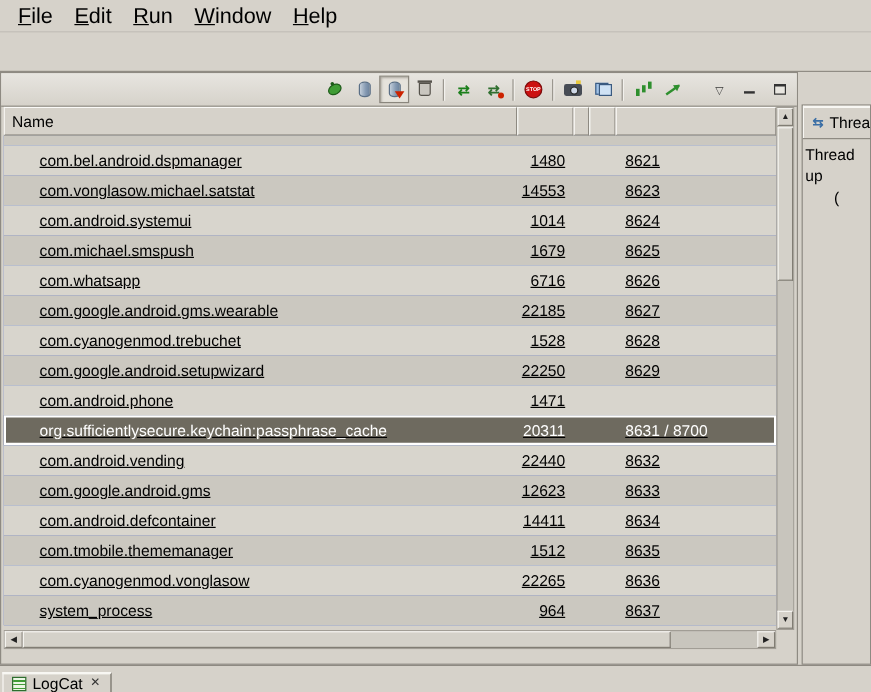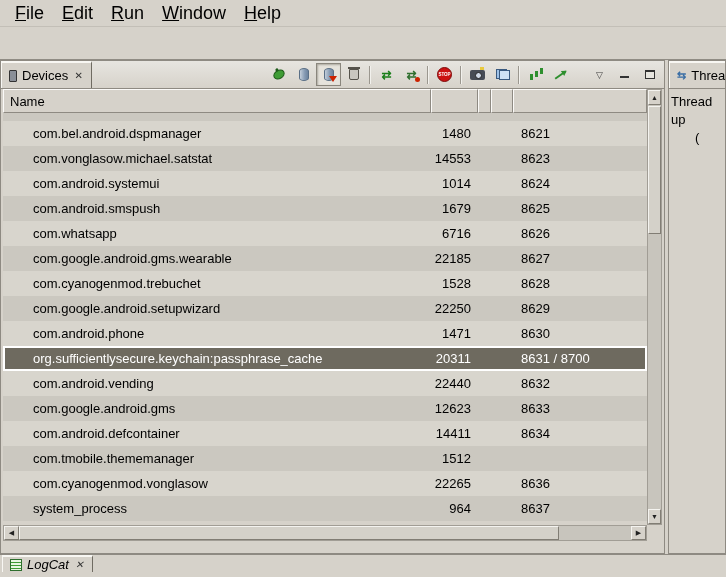--- a/index.html
+++ b/index.html
@@ -15,21 +15,21 @@
   .menu-item { display:inline-block; font-size:18px; padding:3px 9px; cursor:default; }
   .menu-item::first-letter { text-decoration:underline; }
 
   
   .main-toolbar { height:34px; background:#d6d2ca; border-top:1px solid #c3bfb7; border-bottom:1px solid #908c84; }
 
   
   .main { height:494px; display:flex; background:#d6d2ca; }
   .devices-panel { width:665px; border:1px solid #8e8a82; display:flex; flex-direction:column; background:#d6d2ca; }
   .sash { width:3px; }
-  .threads-panel { flex:1; border:1px solid #8e8a82; background:#d6d2ca; display:flex; flex-direction:column; overflow:hidden; }
+  .threads-panel { flex:1; border:1px solid #8e8a82; background:#d6d2ca; display:flex; flex-direction:column; overflow:hidden;margin-top:27px; }
 
   
   .tabbar { height:28px; border-bottom:1px solid #8e8a82; display:flex; align-items:stretch; position:relative;
             background:linear-gradient(#e7e5e0,#d6d2ca); white-space:nowrap; }
   .tab { display:flex; align-items:center; gap:5px; padding:0 7px; background:#d6d2ca;
          border-top:2px solid #f8f7f3; border-left:1px solid #f8f7f3; border-right:1px solid #6f6b62;
          font-size:13px; cursor:default; }
   .close-x { font-size:10px; color:#333; width:11px; height:11px; line-height:11px; text-align:center; }
   .close-x::before { content:"✕"; }
 
@@ -73,21 +73,21 @@
   .ic-threads-tab { font-size:11px; color:#3a6ea5; font-weight:bold; }
   .ic-threads-tab::before { content:"⇆"; }
   .ic-log-tab { width:12px; height:12px; background:repeating-linear-gradient(#eaf6e4 0 2px,#3f9c35 2px 3px); border:1px solid #2e6e2e; }
 
   
   .table-area { flex:1; position:relative; margin:0 2px 12px 2px; overflow:hidden; }
   .table-header { display:grid; grid-template-columns:428px 47px 13px 22px 1fr; height:24px; width:calc(100% - 15px); }
   .th { background:#d6d2ca; border-top:1px solid #fbfaf8; border-left:1px solid #fbfaf8;
         border-right:1px solid #8e8a82; border-bottom:1px solid #8e8a82;
         font-size:13px; display:flex; align-items:center; padding-left:6px; overflow:hidden; }
-  .table-body { width:calc(100% - 15px); background:#1d4ed8; }
+  .table-body { width:calc(100% - 15px); background:#1d4ed8;text-decoration:underline; }
   .partial-row { height:8px; background:#cbc8c0; }
   .trow { display:grid; grid-template-columns:428px 47px 13px 22px 1fr; height:25px; align-items:center; font-size:13px; }
   .trow.even { background:#d8d5cd; }
   .trow.odd  { background:#cbc8c0; }
   .trow.selected { background:#6e6a5f; color:#fff; box-shadow:inset 0 0 0 2px #ffffff; }
   .cell { white-space:nowrap; overflow:hidden; }
   .cell.name { padding-left:30px; }
   .cell.pid  { text-align:right; padding-right:7px; }
   .cell.port { padding-left:8px; }
 
@@ -105,46 +105,41 @@
   .hscroll .arr-right-btn { position:absolute; right:0; top:0; }
   .hthumb { position:absolute; top:0; left:15px; height:100%; width:540px; background:#d4d1c9;
             border:1px solid; border-color:#f4f3ef #817d74 #817d74 #f4f3ef; }
   .scorner { position:absolute; right:0; bottom:0; width:15px; height:16px; background:#d6d2ca; }
 
   
   .threads-body { padding:4px 2px 0 2px; font-size:13px; line-height:18px; }
   .threads-line2 { padding-left:24px; }
 
   
-  .bottombar { height:23px; border-top:1px solid #8e8a82; background:#d6d2ca; display:flex; align-items:flex-start; padding-left:2px;font-style:italic; }
+  .bottombar { height:23px; border-top:1px solid #8e8a82; background:#d6d2ca; display:flex; align-items:flex-end; padding-left:2px; }
   .bottombar .tab { border-top:2px solid #f8f7f3; }
 </style>
 </head>
 <body>
 
 <div class="menubar">
   <span class="menu-item">File</span>
   <span class="menu-item">Edit</span>
   <span class="menu-item">Run</span>
   <span class="menu-item">Window</span>
   <span class="menu-item">Help</span>
 </div>
 
 <div class="main-toolbar"></div>
 
 <div class="main">
 
   <div class="devices-panel">
 
     <div class="tabbar">
-      <div class="tab">
-        <span class="ic-device-tab"></span>
-        <span>Devices</span>
-        <span class="close-x"></span>
-      </div>
 
       <div class="panel-toolbar">
         <span class="tbtn">
             <span class="ic-bug"></span>
           </span>
         <span class="tbtn">
             <span class="ic-cyl"></span>
           </span>
         <span class="tbtn pressed">
             <span class="ic-cyl red-mark"></span>
@@ -217,21 +212,21 @@
             <div class="cell port">8623</div>
           </div>
           <div class="trow even">
             <div class="cell name">com.android.systemui</div>
             <div class="cell pid">1014</div>
             <div class="cell c3"></div>
             <div class="cell c4"></div>
             <div class="cell port">8624</div>
           </div>
           <div class="trow odd">
-            <div class="cell name">com.android.smspush</div>
+            <div class="cell name">com.michael.smspush</div>
             <div class="cell pid">1679</div>
             <div class="cell c3"></div>
             <div class="cell c4"></div>
             <div class="cell port">8625</div>
           </div>
           <div class="trow even">
             <div class="cell name">com.whatsapp</div>
             <div class="cell pid">6716</div>
             <div class="cell c3"></div>
             <div class="cell c4"></div>
@@ -256,21 +251,20 @@
             <div class="cell pid">22250</div>
             <div class="cell c3"></div>
             <div class="cell c4"></div>
             <div class="cell port">8629</div>
           </div>
           <div class="trow even">
             <div class="cell name">com.android.phone</div>
             <div class="cell pid">1471</div>
             <div class="cell c3"></div>
             <div class="cell c4"></div>
-            <div class="cell port">8630</div>
           </div>
           <div class="trow odd selected">
             <div class="cell name">org.sufficientlysecure.keychain:passphrase_cache</div>
             <div class="cell pid">20311</div>
             <div class="cell c3"></div>
             <div class="cell c4"></div>
             <div class="cell port">8631 / 8700</div>
           </div>
           <div class="trow even">
             <div class="cell name">com.android.vending</div>
@@ -291,20 +285,21 @@
             <div class="cell pid">14411</div>
             <div class="cell c3"></div>
             <div class="cell c4"></div>
             <div class="cell port">8634</div>
           </div>
           <div class="trow odd">
             <div class="cell name">com.tmobile.thememanager</div>
             <div class="cell pid">1512</div>
             <div class="cell c3"></div>
             <div class="cell c4"></div>
+            <div class="cell port">8635</div>
           </div>
           <div class="trow even">
             <div class="cell name">com.cyanogenmod.vonglasow</div>
             <div class="cell pid">22265</div>
             <div class="cell c3"></div>
             <div class="cell c4"></div>
             <div class="cell port">8636</div>
           </div>
           <div class="trow odd">
             <div class="cell name">system_process</div>

